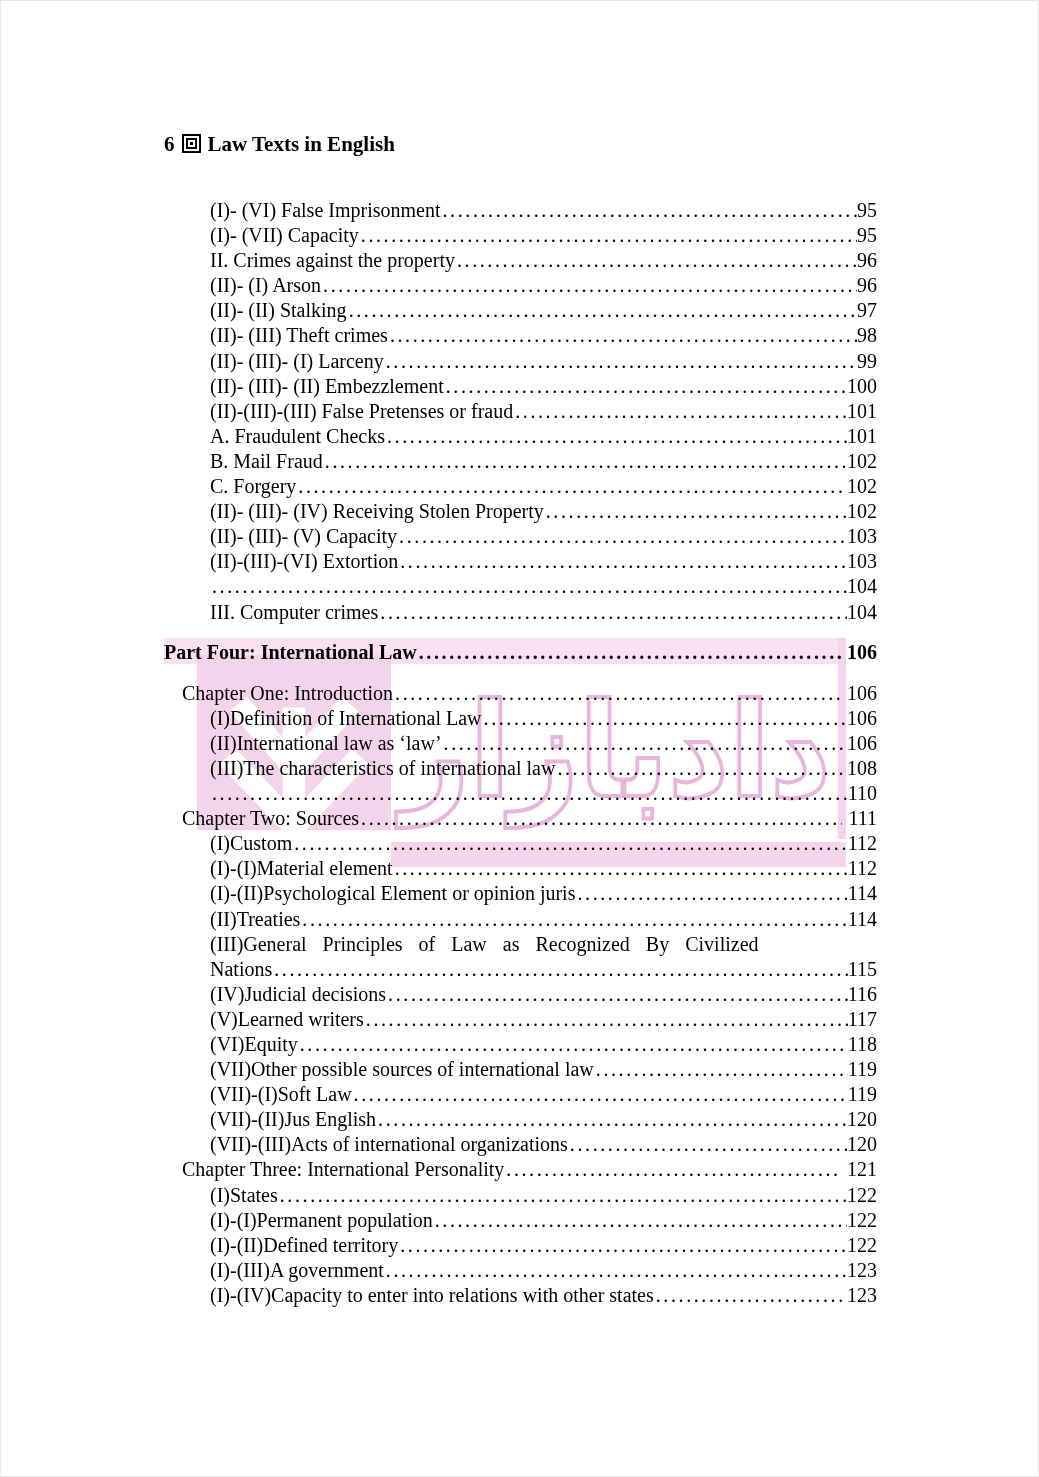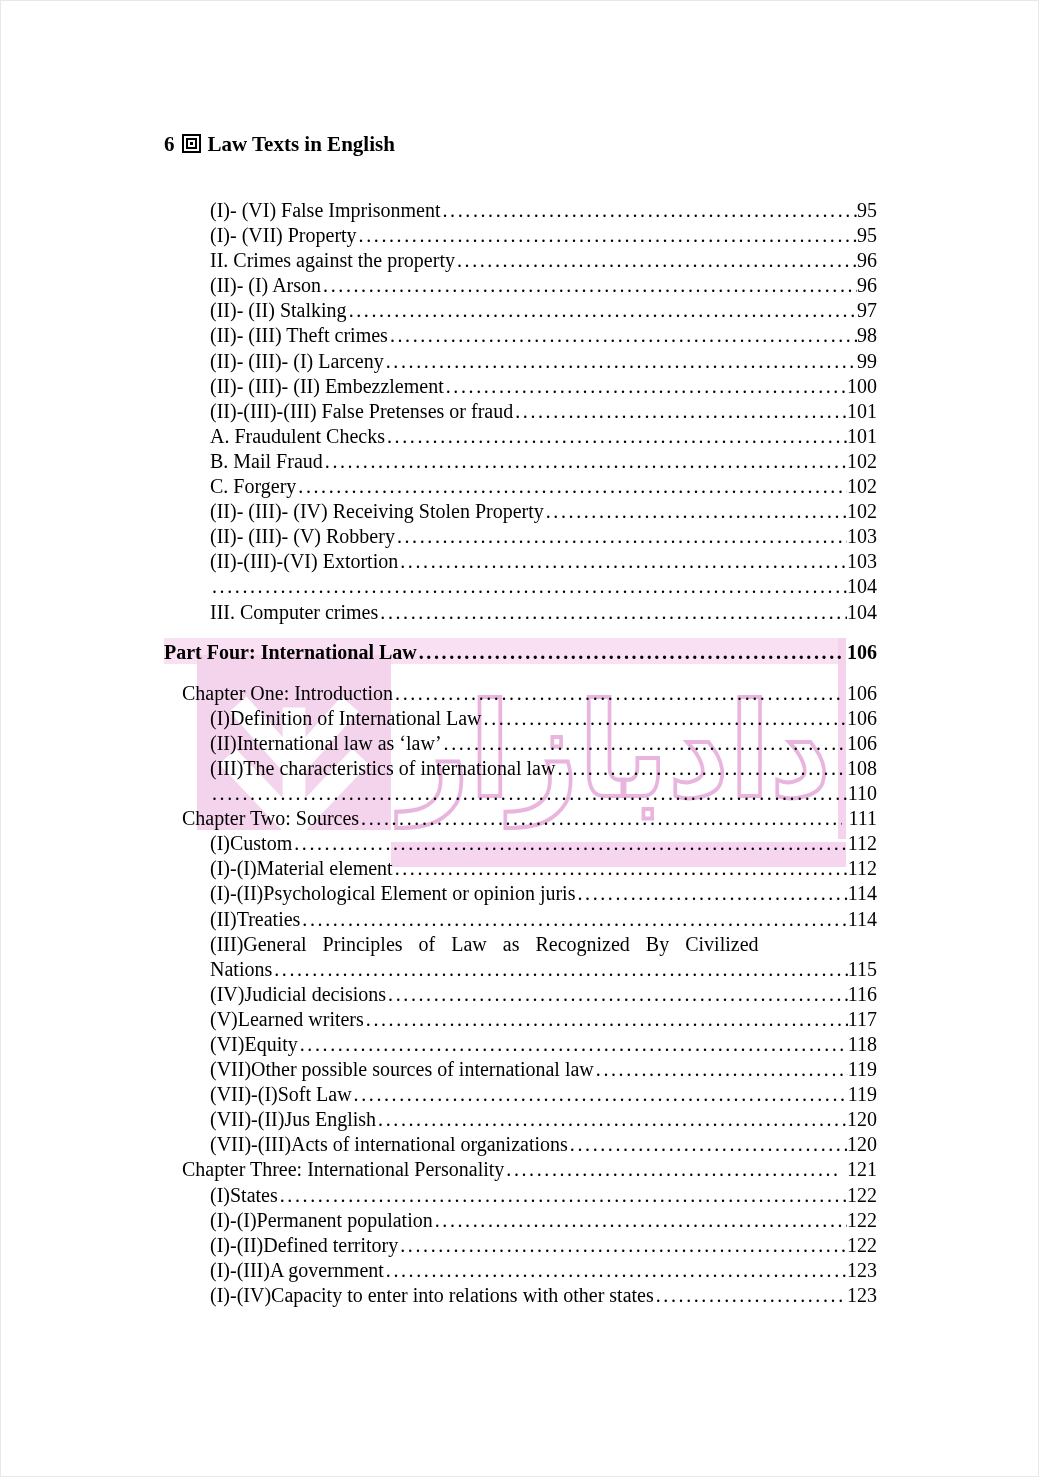--- a/index.html
+++ b/index.html
@@ -119,21 +119,21 @@
     <span>6</span><span class="hdr-icon"></span><span>Law Texts in English</span>
   </div>
 
   <div class="toc" id="toc">
       <div class="row level-sub">
       <span class="lbl">(I)- (VI) False Imprisonment</span>
       <span class="dots">........................................................................................................................................................................................................</span>
       <span class="pg">95</span>
     </div>
       <div class="row level-sub">
-      <span class="lbl">(I)- (VII) Property</span>
+      <span class="lbl">(I)- (VII) Capacity</span>
       <span class="dots">........................................................................................................................................................................................................</span>
       <span class="pg">95</span>
     </div>
       <div class="row level-sub">
       <span class="lbl">II. Crimes against the property</span>
       <span class="dots">........................................................................................................................................................................................................</span>
       <span class="pg">96</span>
     </div>
       <div class="row level-sub">
       <span class="lbl">(II)- (I) Arson</span>
@@ -179,21 +179,21 @@
       <span class="lbl">C. Forgery</span>
       <span class="dots">........................................................................................................................................................................................................</span>
       <span class="pg">102</span>
     </div>
       <div class="row level-sub">
       <span class="lbl">(II)- (III)- (IV) Receiving Stolen Property</span>
       <span class="dots">........................................................................................................................................................................................................</span>
       <span class="pg">102</span>
     </div>
       <div class="row level-sub">
-      <span class="lbl">(II)- (III)- (V) Robbery</span>
+      <span class="lbl">(II)- (III)- (V) Capacity</span>
       <span class="dots">........................................................................................................................................................................................................</span>
       <span class="pg">103</span>
     </div>
       <div class="row level-sub">
       <span class="lbl">(II)-(III)-(VI) Extortion</span>
       <span class="dots">........................................................................................................................................................................................................</span>
       <span class="pg">103</span>
     </div>
       <div class="row level-sub">
       <span class="dots">........................................................................................................................................................................................................</span>

